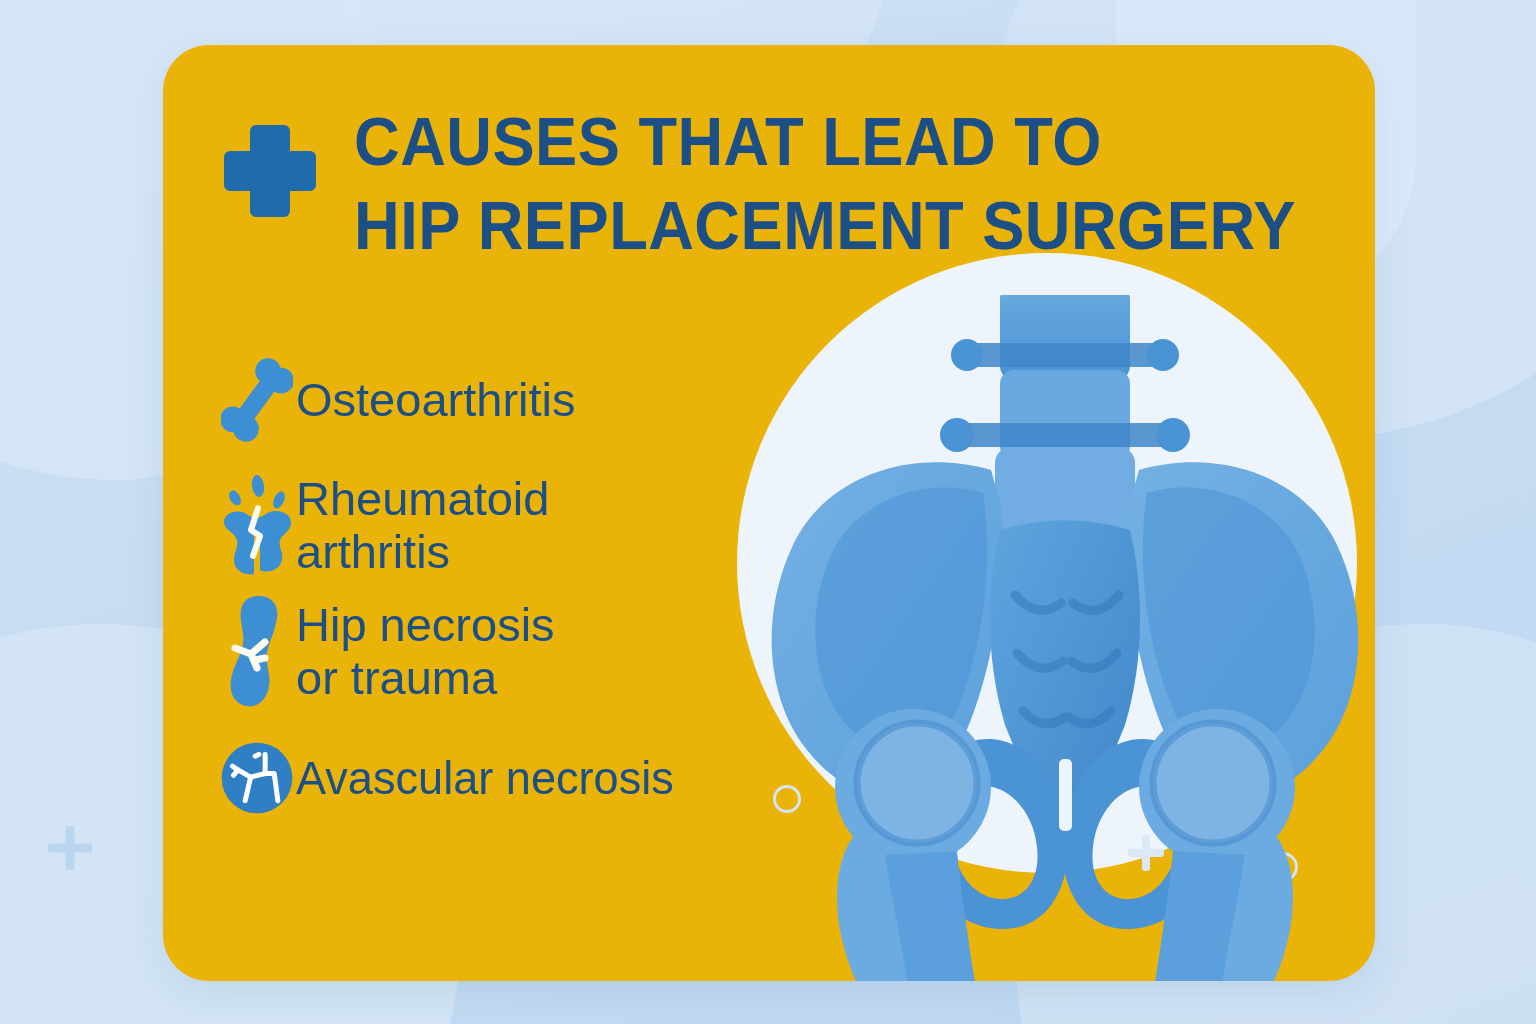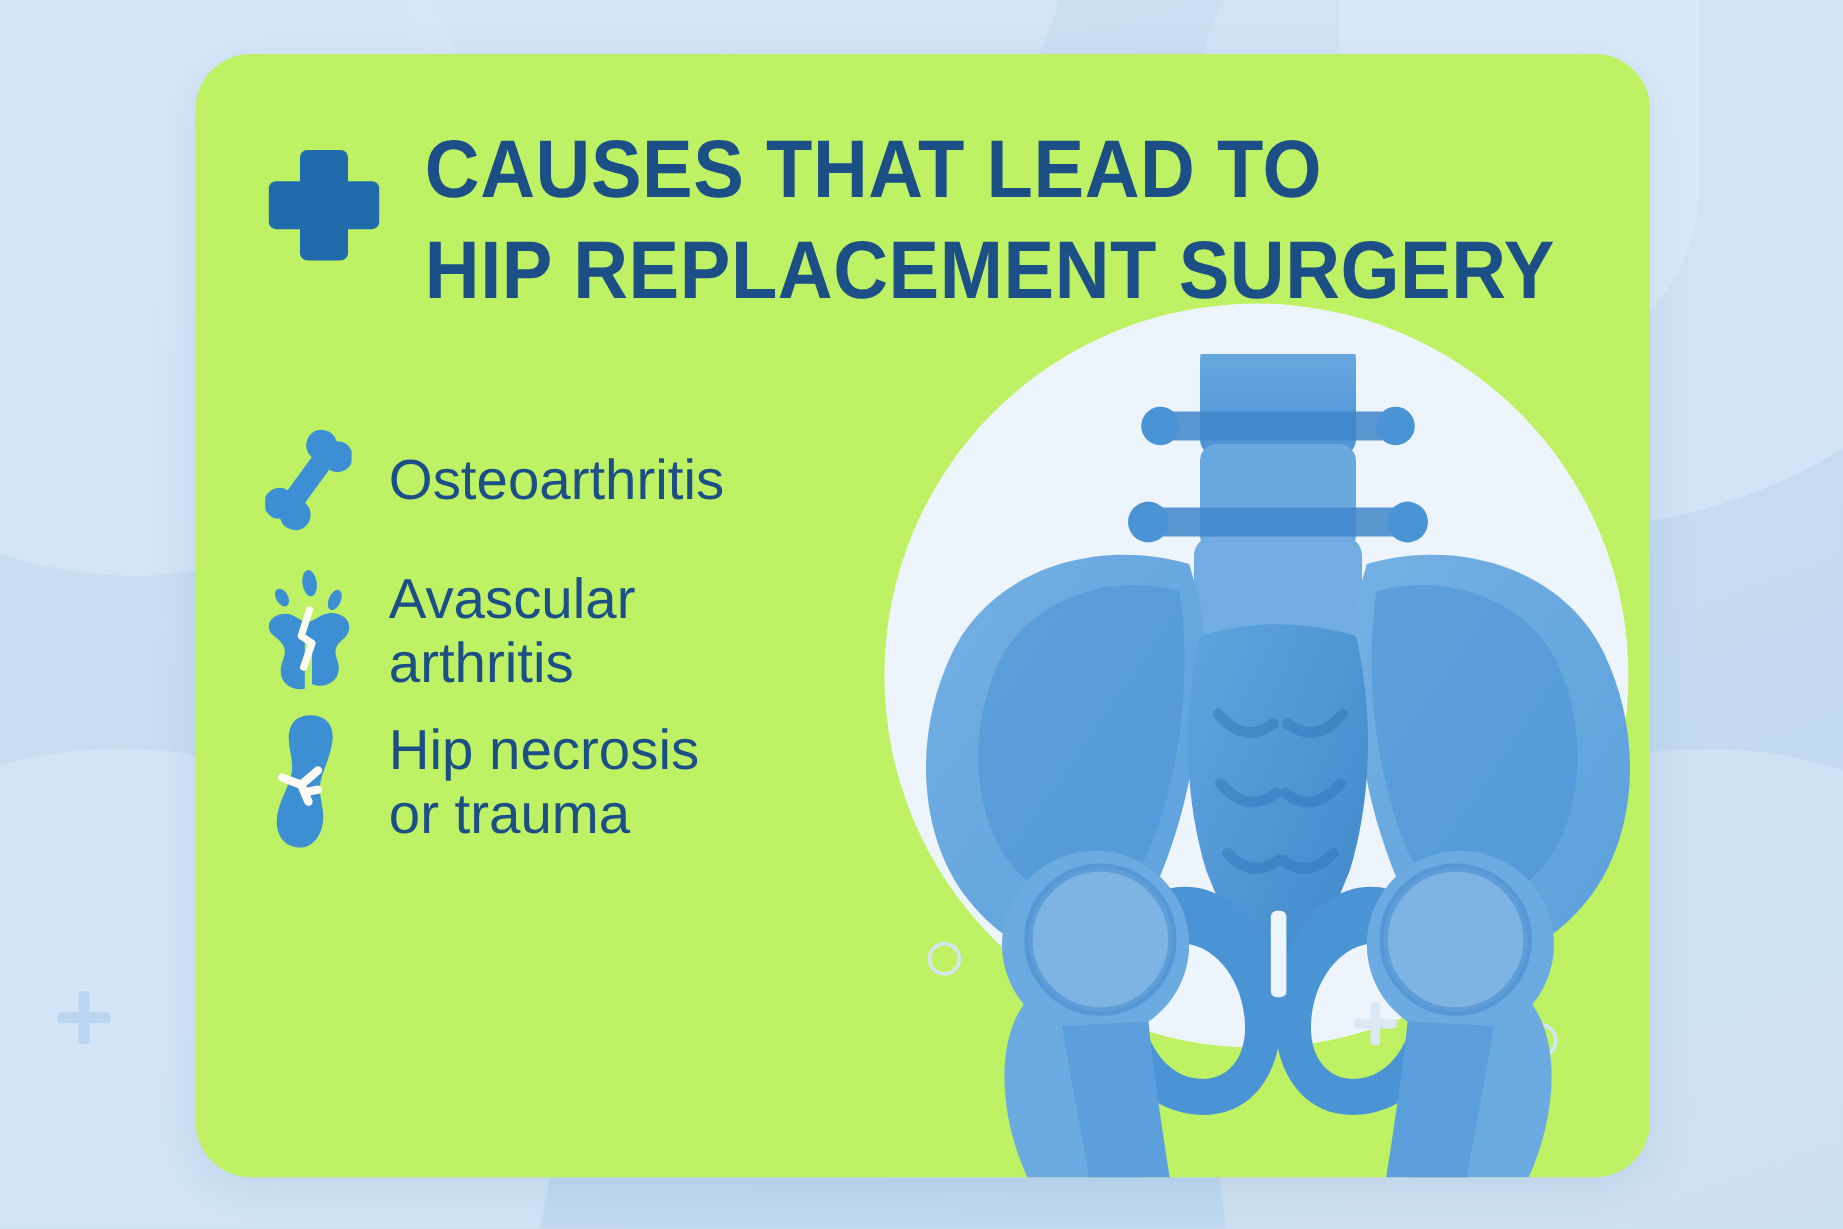--- a/index.html
+++ b/index.html
@@ -82,21 +82,21 @@
   .deco-plus::before { left: 50%; top: 0;   width: 9px;  height: 100%; transform: translateX(-50%); }
   .deco-plus::after  { top: 50%;  left: 0;  height: 9px; width: 100%;  transform: translateY(-50%); }
 
   
   .card {
     position: absolute;
     left: 163px;
     top: 45px;
     width: 1212px;
     height: 936px;
-    background: #bef264;
+    background: #eab308;
     border-radius: 46px;
     box-shadow: 0 10px 36px rgba(80,120,165,.13);
     overflow: hidden;
     text-decoration: underline;
   }
 
   
   .illus-halo {
     position: absolute;
     right: 18px;
@@ -157,21 +157,20 @@
   
   .cause-list {
     position: absolute;
     left: 55px;
     top: 292px;
     width: 620px;
   }
   .cause-item {
     display: flex;
     align-items: center;
-    gap: 28px;
     min-height: 126px;
   }
   .cause-icon {
     flex: 0 0 78px;
     width: 78px;
     height: 104px;
     display: flex;
     align-items: center;
     justify-content: center;
   }
@@ -358,33 +357,48 @@
             <path d="M6 48 C6 40 16 36 24 38 C30 40 33 44 38 44
                      C44 44 48 38 56 37 C66 36 74 42 73 50
                      C72 58 64 60 62 66 C60 74 66 78 64 86
                      C62 96 50 100 42 96 L42 62 L36 62 L36 100
                      C26 102 16 96 16 86 C16 76 22 72 18 64
                      C14 56 6 56 6 48 Z"></path>
           </g>
           <path d="M40 34 L33 56 L42 62 L35 82" stroke="#fdfcf3" stroke-width="6" fill="none" stroke-linecap="round" stroke-linejoin="round"></path>
         </svg>
       </span>
-      <span class="cause-label">Avascular
+      <span class="cause-label">Rheumatoid
 arthritis</span>
     </div>
 
     <div class="cause-item">
       <span class="cause-icon">
         <svg width="72" height="120" viewBox="0 0 72 120">
           <path d="M38 4 C50 4 58 12 56 26 C54 40 48 50 46 60
                    C44 72 50 82 48 94 C46 108 36 116 26 114
                    C14 112 8 102 10 88 C12 74 20 64 22 52
                    C24 40 18 30 20 18 C22 8 28 4 38 4 Z" fill="#3d8fd4"></path>
           <path d="M44 50 L30 62 L36 76 M30 62 L14 56 M44 66 L34 68" stroke="#fdfcf3" stroke-width="7" fill="none" stroke-linecap="round" stroke-linejoin="round"></path>
         </svg>
       </span>
       <span class="cause-label">Hip necrosis
 or trauma</span>
     </div>
 
+    <div class="cause-item">
+      <span class="cause-icon">
+        <svg width="86" height="86" viewBox="0 0 86 86">
+          <circle cx="43" cy="43" r="39" fill="#2f7fc4"></circle>
+          <g stroke="#ffffff" stroke-width="5.5" fill="none" stroke-linecap="round" stroke-linejoin="round">
+            <path d="M52 17 L52 38 L62 38 L66 68"></path>
+            <path d="M52 38 L36 42 L30 68"></path>
+            <path d="M36 42 L22 34"></path>
+            <path d="M22 34 L16 30 M22 34 L17 40"></path>
+            <path d="M41 19 L45 17"></path>
+          </g>
+        </svg>
+      </span>
+      <span class="cause-label narrow">Avascular necrosis</span>
+    </div>
 
   </div>
 </div>
 
 </body></html>

